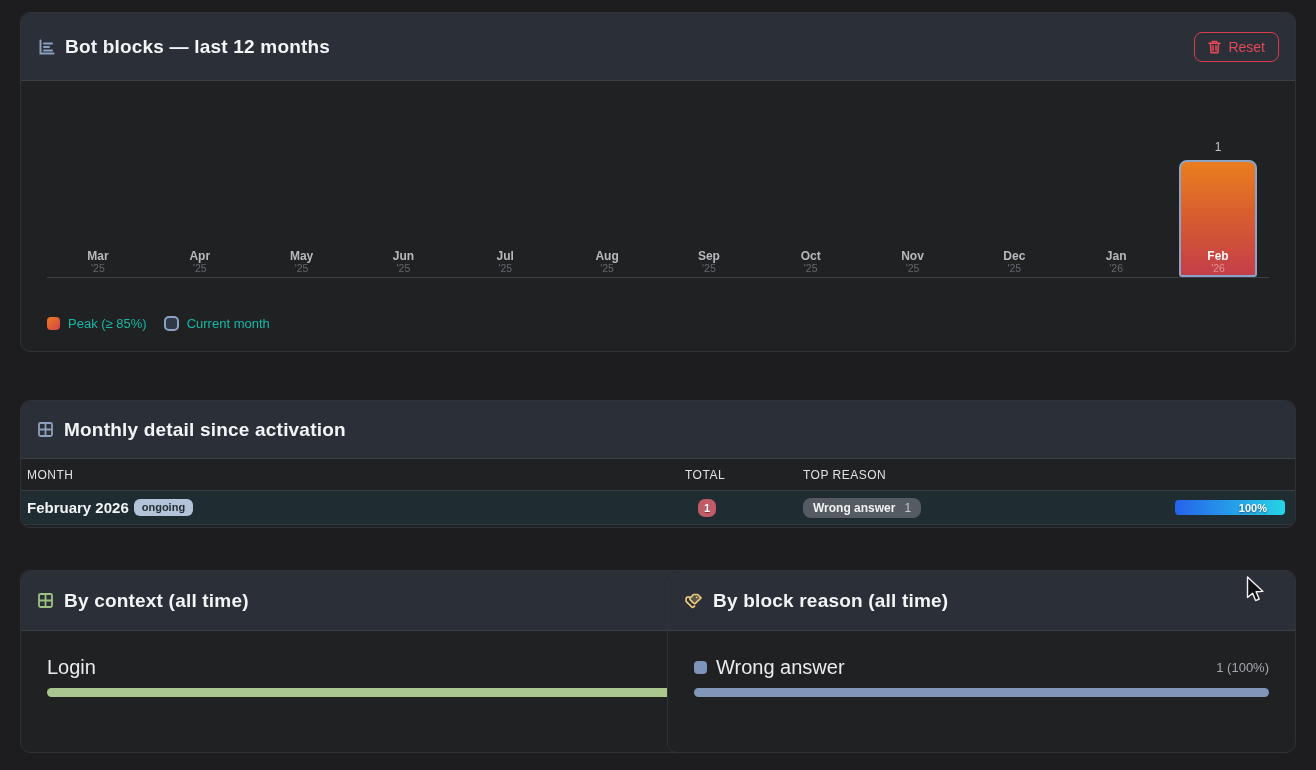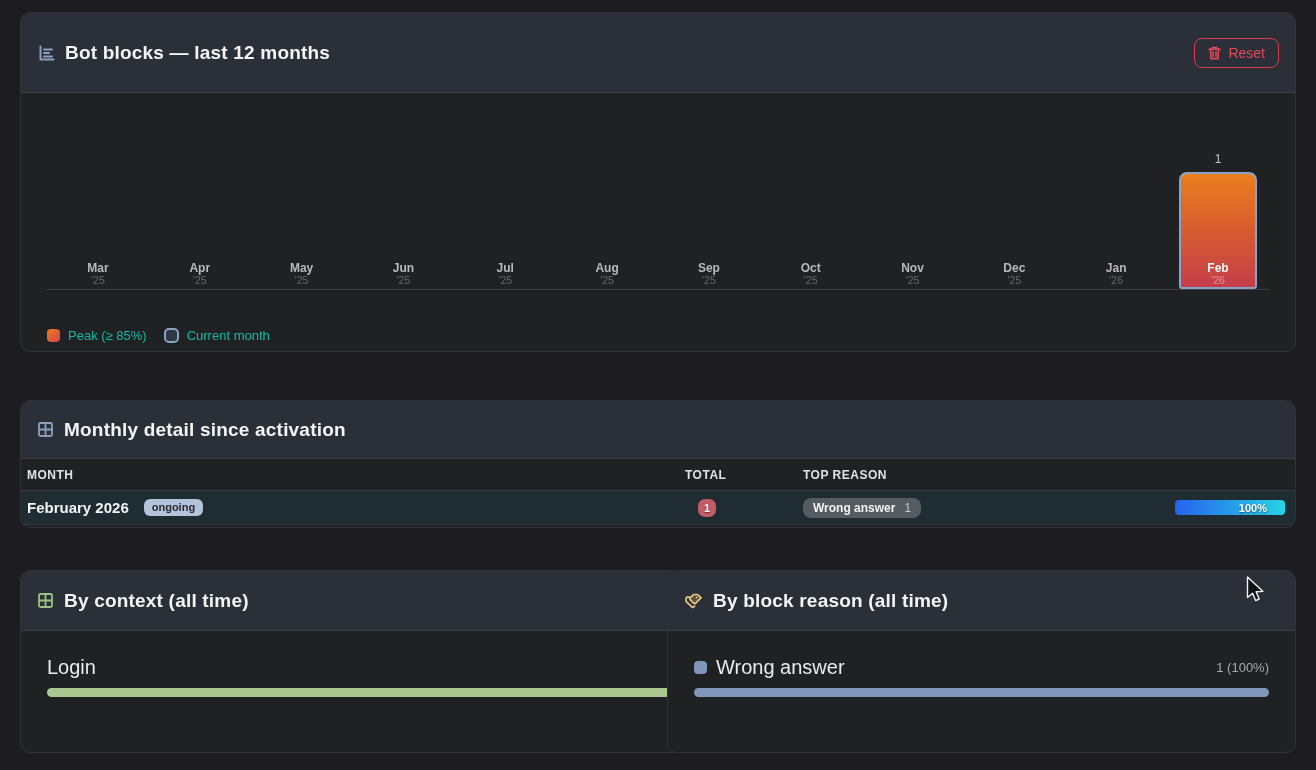--- a/index.html
+++ b/index.html
@@ -15,21 +15,21 @@
   }
   .panel-header{
     display:flex;align-items:center;background:#2b2f37;
     border-bottom:1px solid #3b3f46;padding:0 16px;box-sizing:border-box;
   }
   .panel-title{font-size:19px;font-weight:bold;color:#f2f4f6;margin-left:10px;letter-spacing:.2px;}
   .hicon{display:flex;align-items:center;}
 
   
   #chart-panel{left:20px;top:12px;width:1276px;height:340px;}
-  #chart-panel .panel-header{height:80px;}
+  #chart-panel .panel-header{height:68px;}
   .reset-btn{
     margin-left:auto;display:flex;align-items:center;gap:7px;
     background:transparent;border:1px solid #d93b4c;border-radius:8px;
     color:#e4495a;font-size:14px;font-family:"Liberation Sans",sans-serif;
     padding:6px 13px;cursor:pointer;text-align:right;
   }
   .chart-wrap{padding:0 26px;}
   .chart-plot{
     position:relative;height:196px;display:flex;align-items:flex-end;
     border-bottom:1px solid #3b3f45;
@@ -60,23 +60,23 @@
   .sw-current{width:15px;height:15px;background:#2f3845;border:2px solid #8ba2c4;border-radius:5px;}
 
   
   #table-panel{left:20px;top:400px;width:1276px;height:128px;}
   #table-panel .panel-header{height:58px;}
   .tbl-colhead,.tbl-row{
     display:grid;grid-template-columns:658px 118px 1fr 120px;
     align-items:center;padding:0 10px 0 6px;box-sizing:border-box;
   }
   .tbl-colhead{height:32px;border-bottom:1px solid #3a3e42;}
-  .tbl-colhead span{font-size:12px;font-weight:bold;letter-spacing:.5px;color:#dfe2e6;}
+  .tbl-colhead span{font-size:12px;font-weight:normal;letter-spacing:.5px;color:#dfe2e6;}
   .tbl-row{height:34px;background:#1f2c31;border-bottom:1px solid #33373b;}
-  .month-cell{display:flex;align-items:center;gap:15px;}
+  .month-cell{display:flex;align-items:center;gap:5px;}
   .month-name{font-size:15px;font-weight:bold;color:#f2f4f6;}
   .badge-ongoing{
     background:#b3c3d9;color:#272c33;font-size:11px;font-weight:bold;
     border-radius:6px;padding:3px 8px;line-height:11px;
   }
   .badge-total{
     display:inline-flex;align-items:center;justify-content:center;
     min-width:18px;height:18px;margin-left:13px;border-radius:7px;
     background:#c25b68;color:#fff;font-size:11px;font-weight:bold;
     text-shadow:0 1px 1px rgba(0,0,0,.45);padding:0 3px;box-sizing:border-box;

